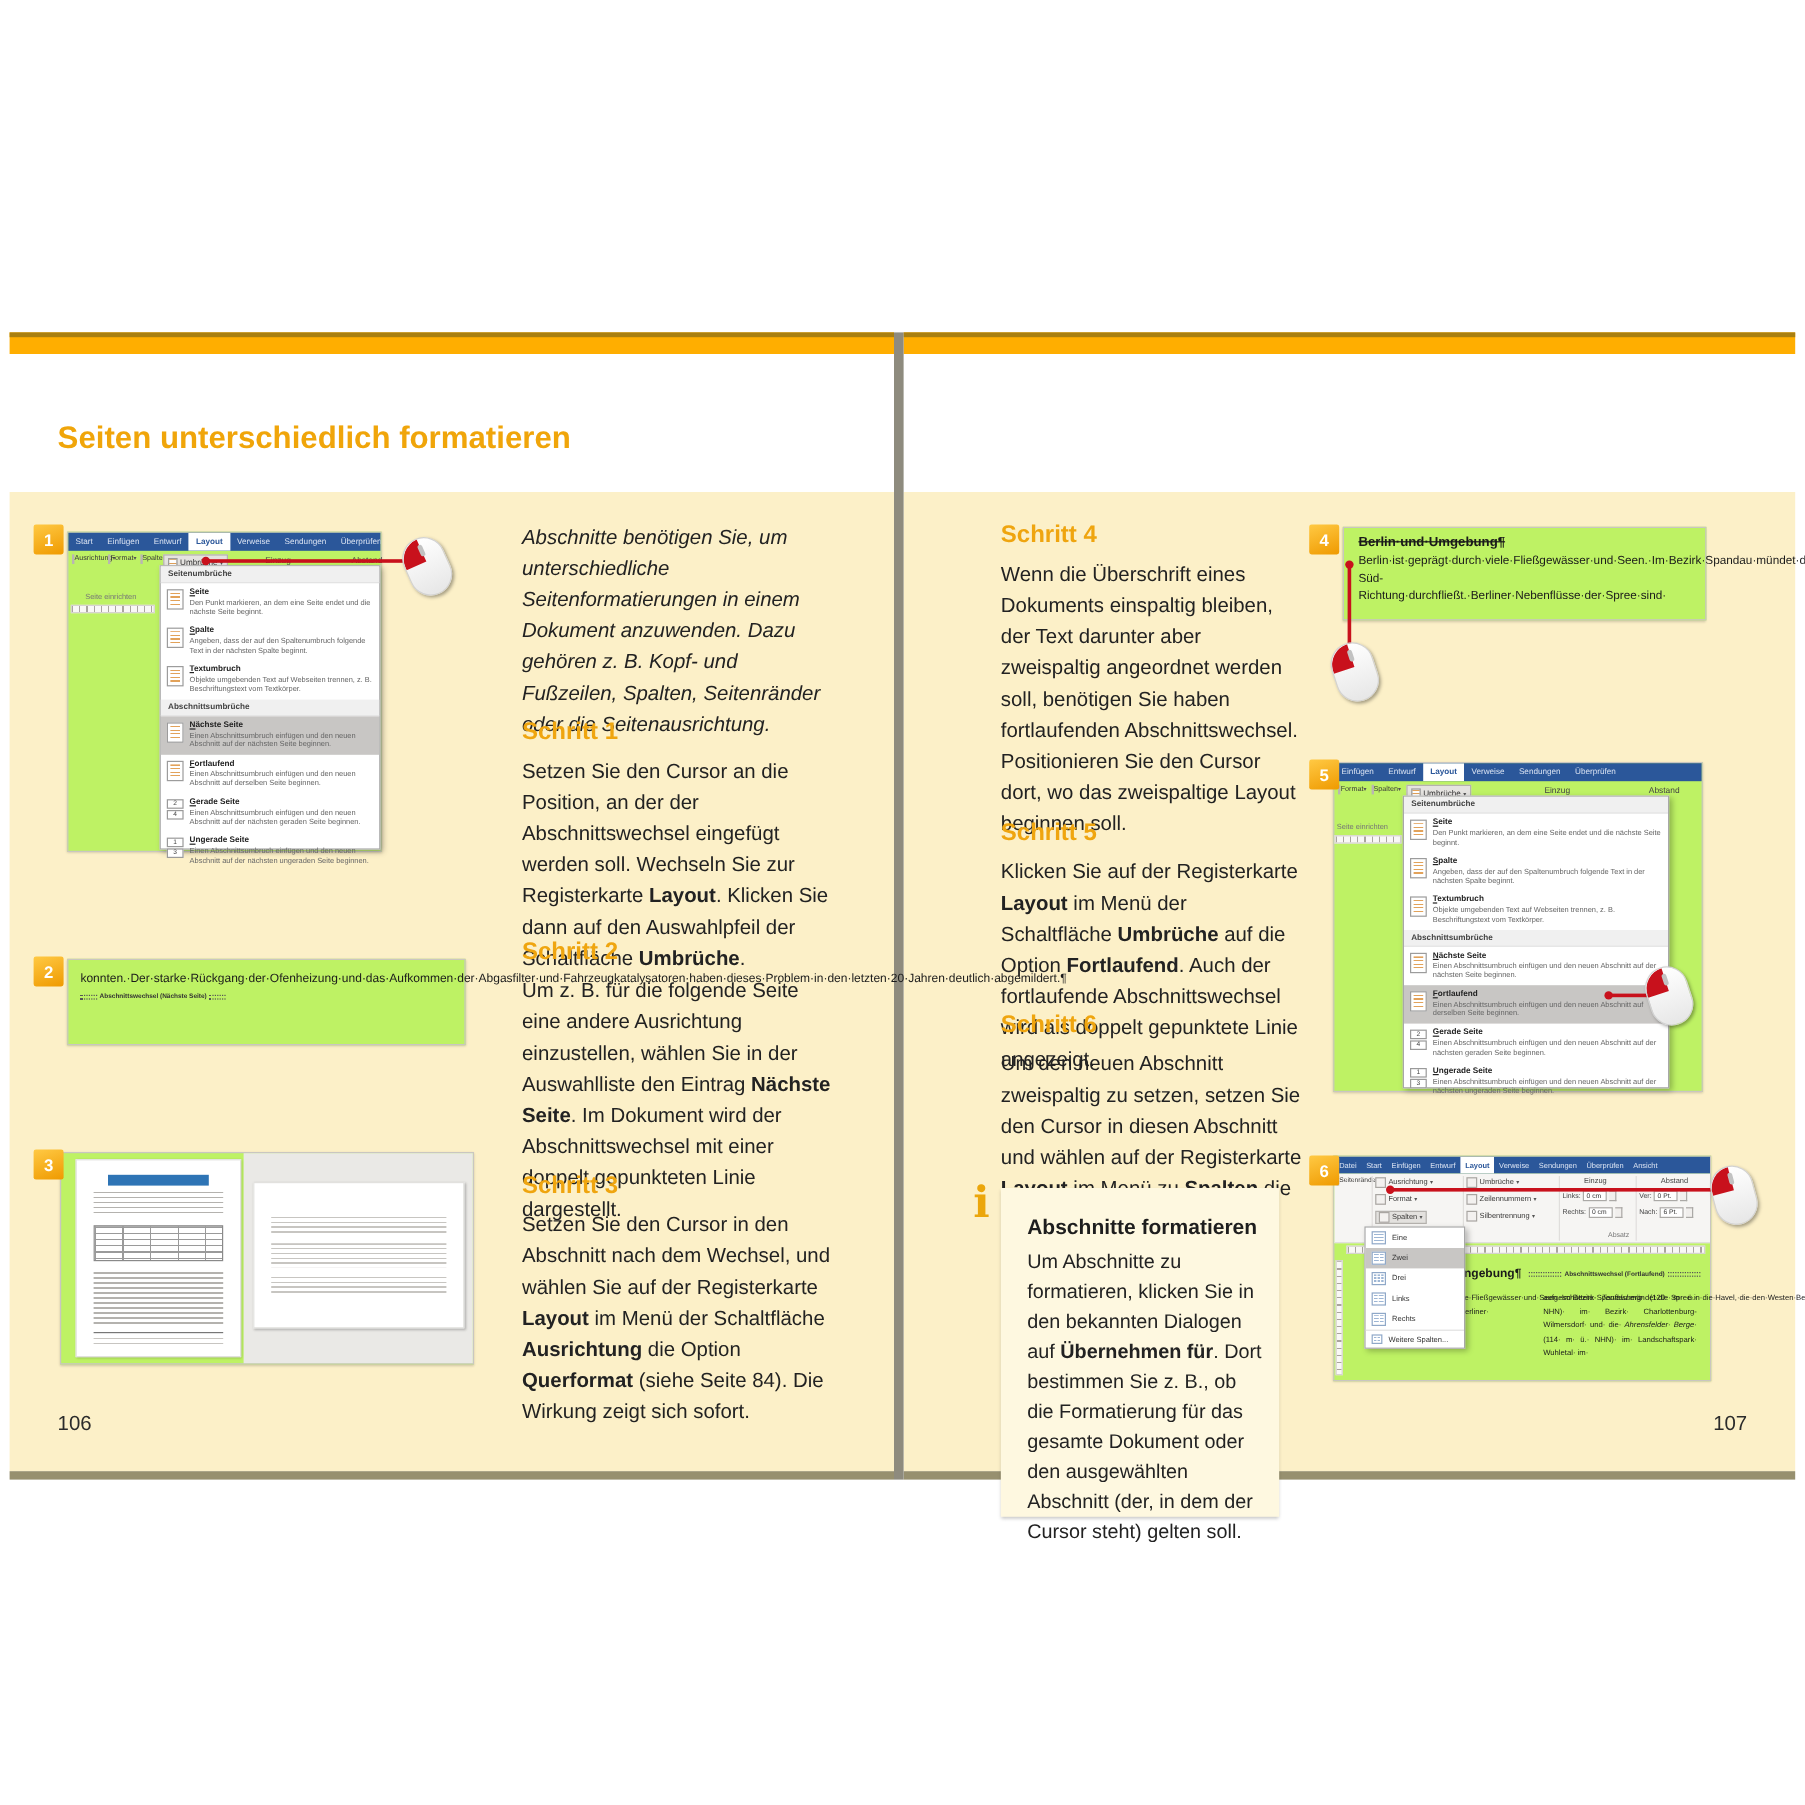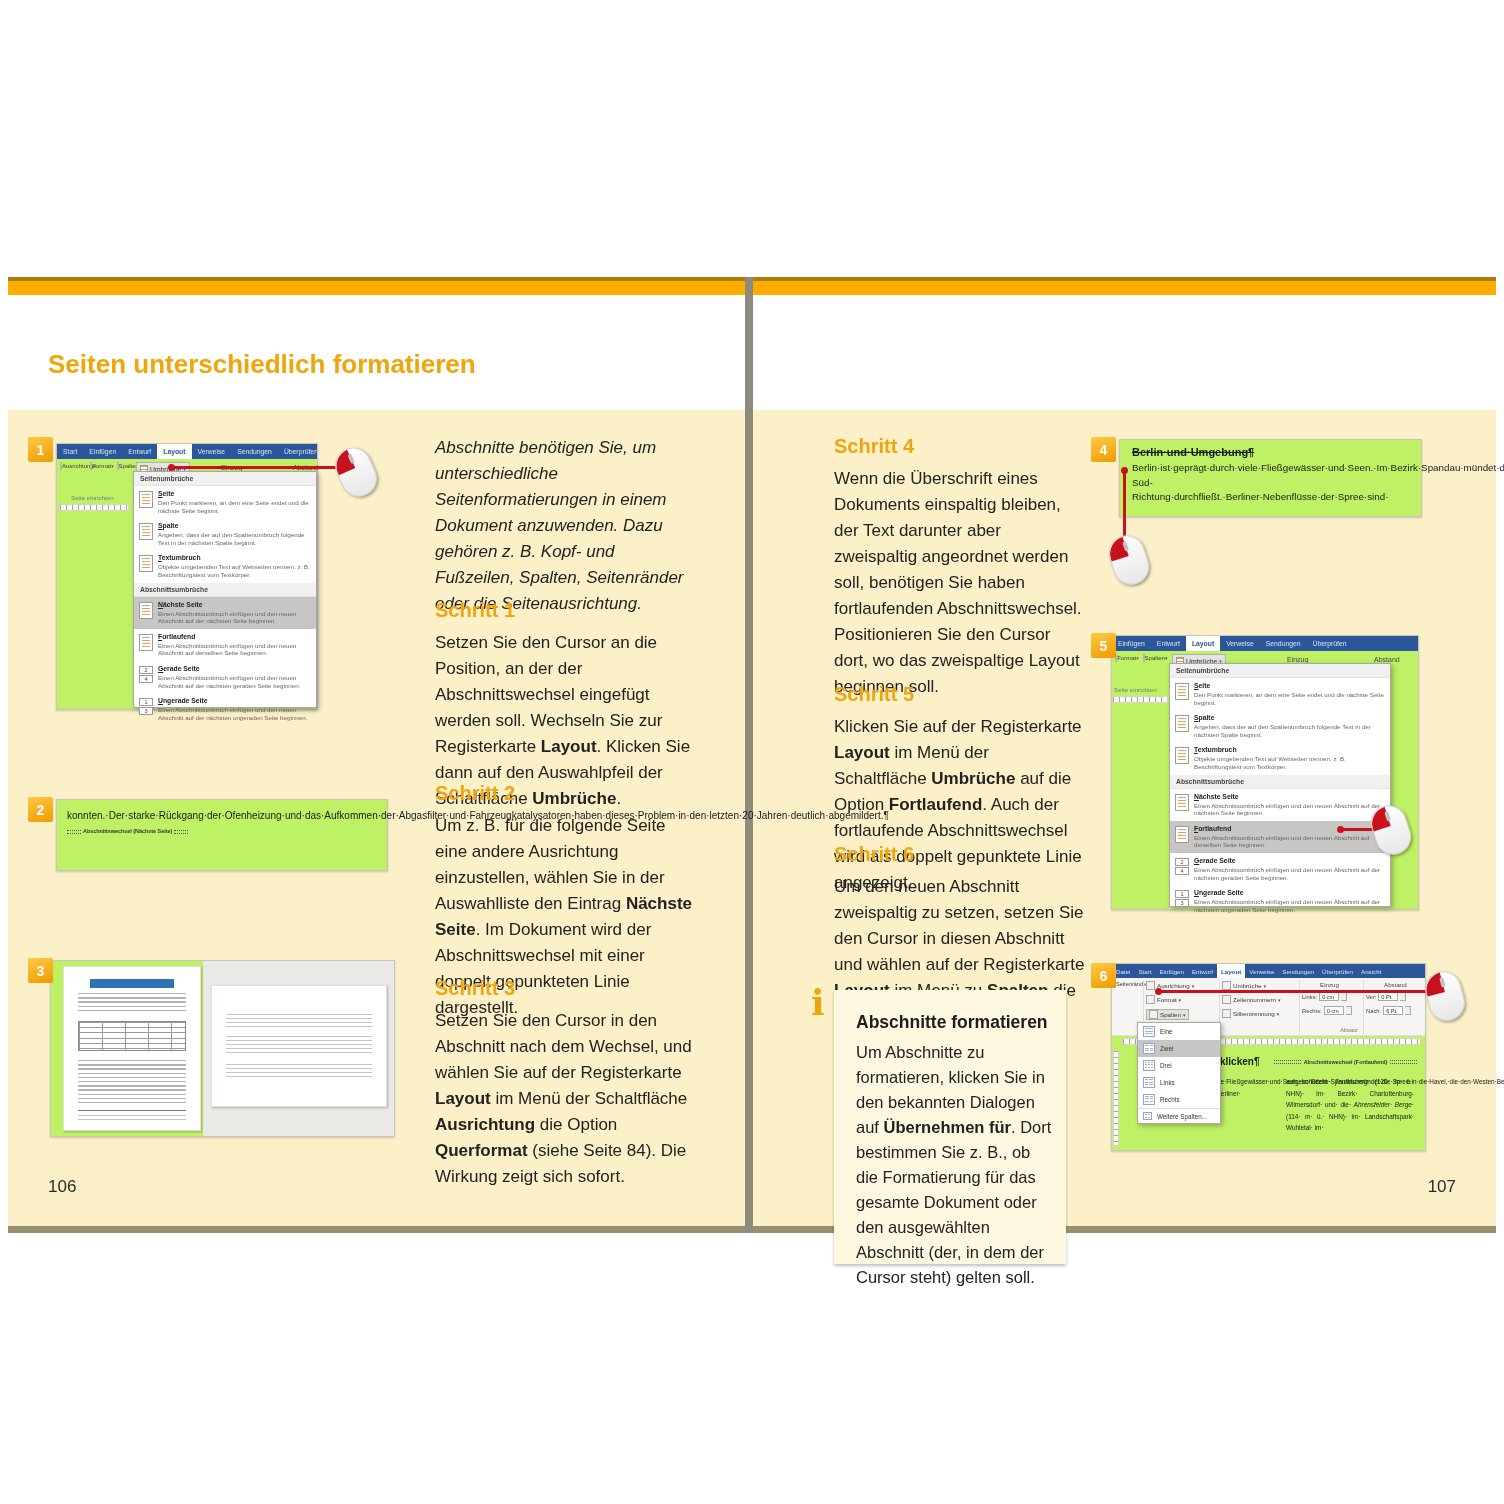--- a/index.html
+++ b/index.html
@@ -439,21 +439,21 @@
           <span class="spin"></span>
         </div>
       <div class="vdiv" style="left:31px; top:16px; height:54px;"></div>
       <div class="vdiv" style="left:107px; top:16px; height:54px;"></div>
       <div class="vdiv" style="left:187px; top:16px; height:54px;"></div>
       <div class="vdiv" style="left:251px; top:16px; height:54px;"></div>
       <div class="small-gray" style="left:228px; top:63px; font-size:5.8px;">Absatz</div>
       <div class="ruler" style="left:10px; top:74px; right:4px;"></div>
       <div class="ruler" style="left:1px; top:86px; width:6px; height:96px; background-image:repeating-linear-gradient(180deg,#A9A49E 0 1px,transparent 1px 6px);"></div>
 
-      <div class="whead" style="position:absolute; left:108px; top:92px; font-size:10px; text-decoration:none;">klicken¶</div>
+      <div class="whead" style="position:absolute; left:108px; top:92px; font-size:10px; text-decoration:none;">ngebung¶</div>
       <div class="mrow" style="left:162px; top:95px; right:8px;">
           <i class="dseg"></i>
           <span>Abschnittswechsel (Fortlaufend)</span>
           <i class="dseg"></i>
         </div>
       <div class="coltext" style="left:30px; top:112px; width:122px;">Berlin·ist·geprägt·durch·viele·Fließgewässer·und·Seen.·Im·Bezirk·Spandau·mündet·die·Spree·in·die·Havel,·die·den·Westen·Berlins·in·Nord-Süd-Richtung·durchfließt.·Berliner·</div>
       <div class="coltext" style="left:174px; top:112px; width:128px;"><span>aufgeschüttete· </span><span style="font-style: italic;">Teufelsberg</span><span>· (120· m· ü.· NHN)· im· Bezirk· Charlottenburg-Wilmersdorf· und· die· </span><span style="font-style: italic;">Ahrensfelder· Berge</span><span>· (114· m· ü.· NHN)· im· Landschaftspark· Wuhletal· im·</span></div>
 
       <div class="cmenu" style="left:25px; top:58px; width:84px;">
         <div class="cmi">

